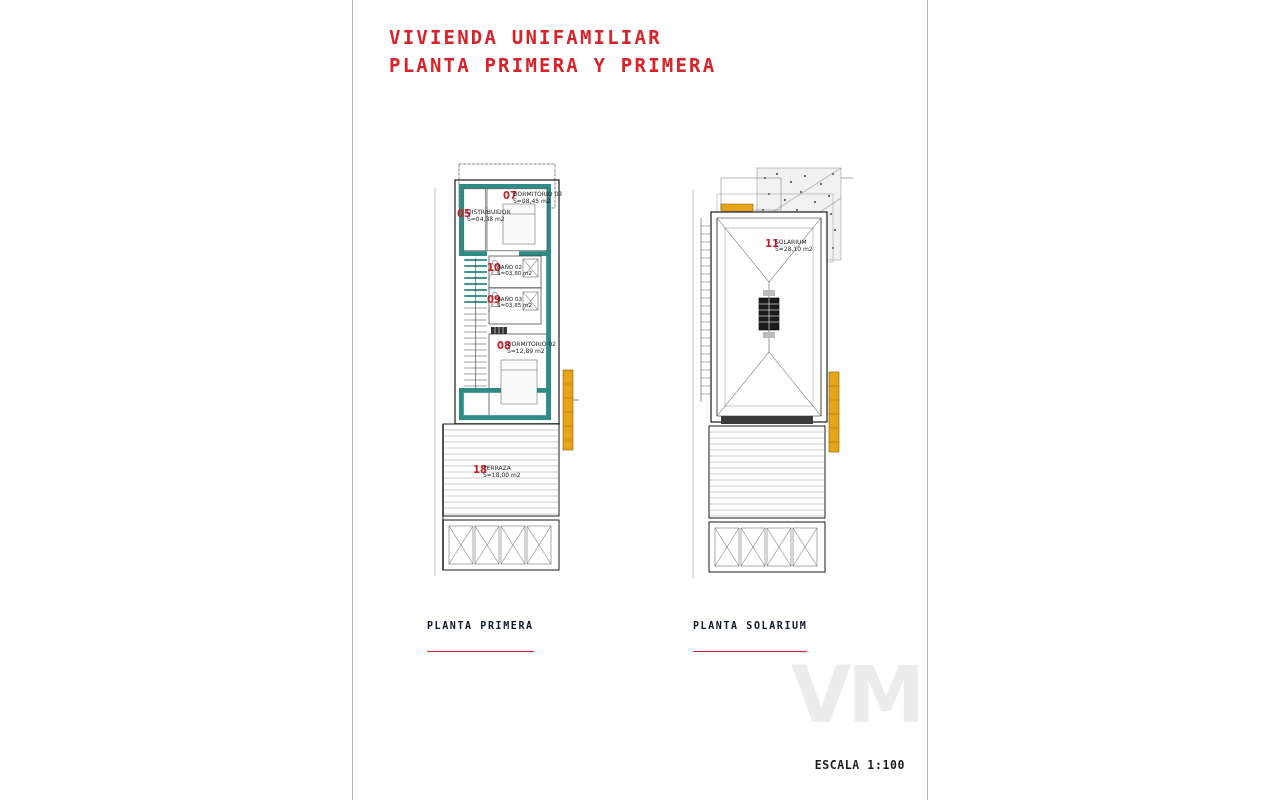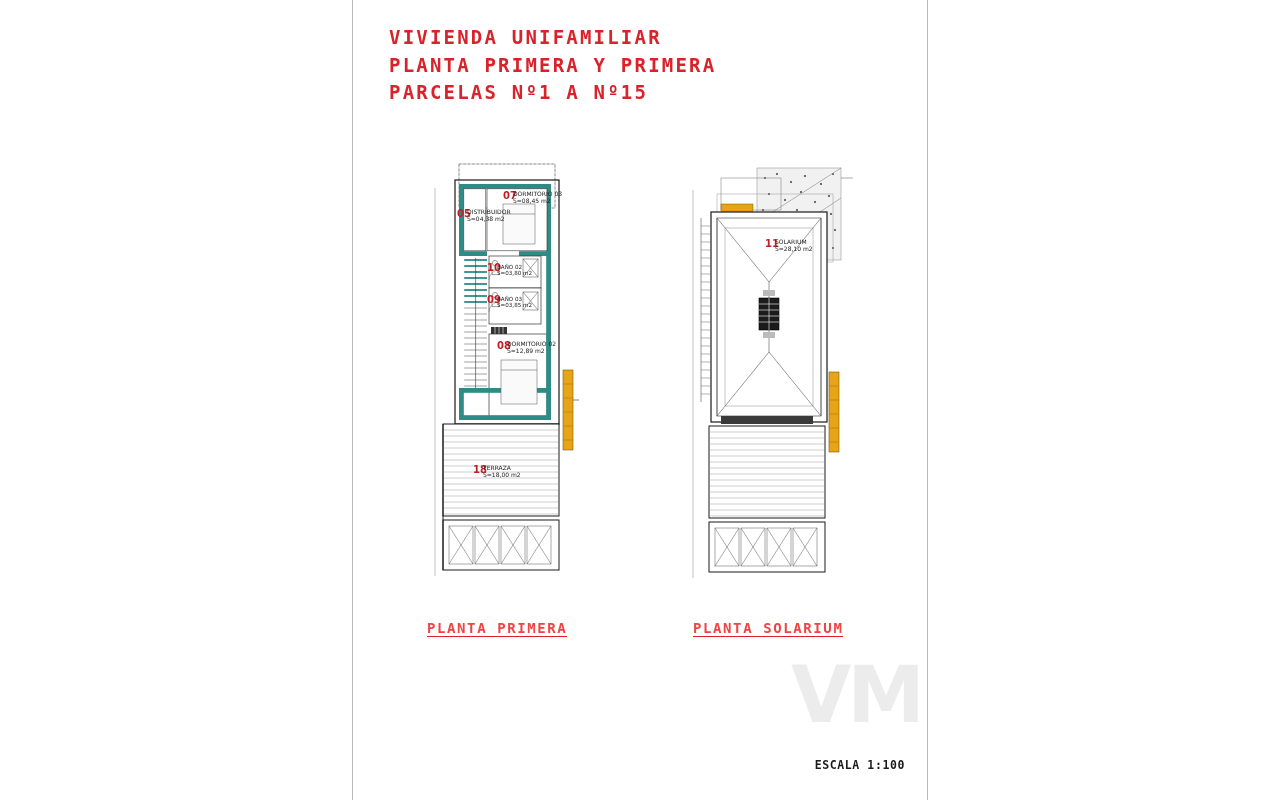--- a/index.html
+++ b/index.html
@@ -48,27 +48,27 @@
     font-weight: bold;
     font-size: 19px;
     letter-spacing: 2.2px;
     line-height: 1.45;
   }
   .title-line { white-space: nowrap; }
 
   
   .caption {
     position: absolute;
-    color: #ef4444;
+    color: #0f172a;
     font-family: "DejaVu Sans Mono", monospace;
     font-weight: bold;
-    font-size: 14px;
+    font-size: 10px;
     letter-spacing: 1.6px;
     border-bottom: 1.5px solid #d8232a;
-    padding-bottom: 0;
+    padding-bottom: 20px;
     white-space: nowrap;
   }
   .caption-1 { left: 74px; top: 620px; }
   .caption-2 { left: 340px; top: 620px; text-align: center; }
 
   .scale-note {
     position: absolute;
     right: 22px;
     bottom: 28px;
     color: #1a1a1a;
@@ -110,21 +110,20 @@
 <body>
 
 <div class="gutter-left"></div>
 <div class="gutter-right"></div>
 
 <div class="sheet">
 
   <div class="title-block">
     <div class="title-line">VIVIENDA UNIFAMILIAR</div>
     <div class="title-line">PLANTA PRIMERA Y PRIMERA</div>
-    <div class="title-line">PARCELAS Nº1 A Nº15</div>
   </div>
 
   <div class="plan" id="plan-primera">
     <svg viewBox="0 0 100 215" width="200" height="430" xmlns="http://www.w3.org/2000/svg">
       <g stroke="#2b2b2b" fill="none" stroke-width="0.35">
 
         <rect x="22" y="2" width="48" height="22" stroke-dasharray="1.2 1" stroke="#777"></rect>
         <rect x="22" y="2" width="48" height="22" stroke="#999" stroke-width="0.25"></rect>
 
         <rect x="20" y="10" width="52" height="122" stroke="#1a1a1a" stroke-width="0.6"></rect>

